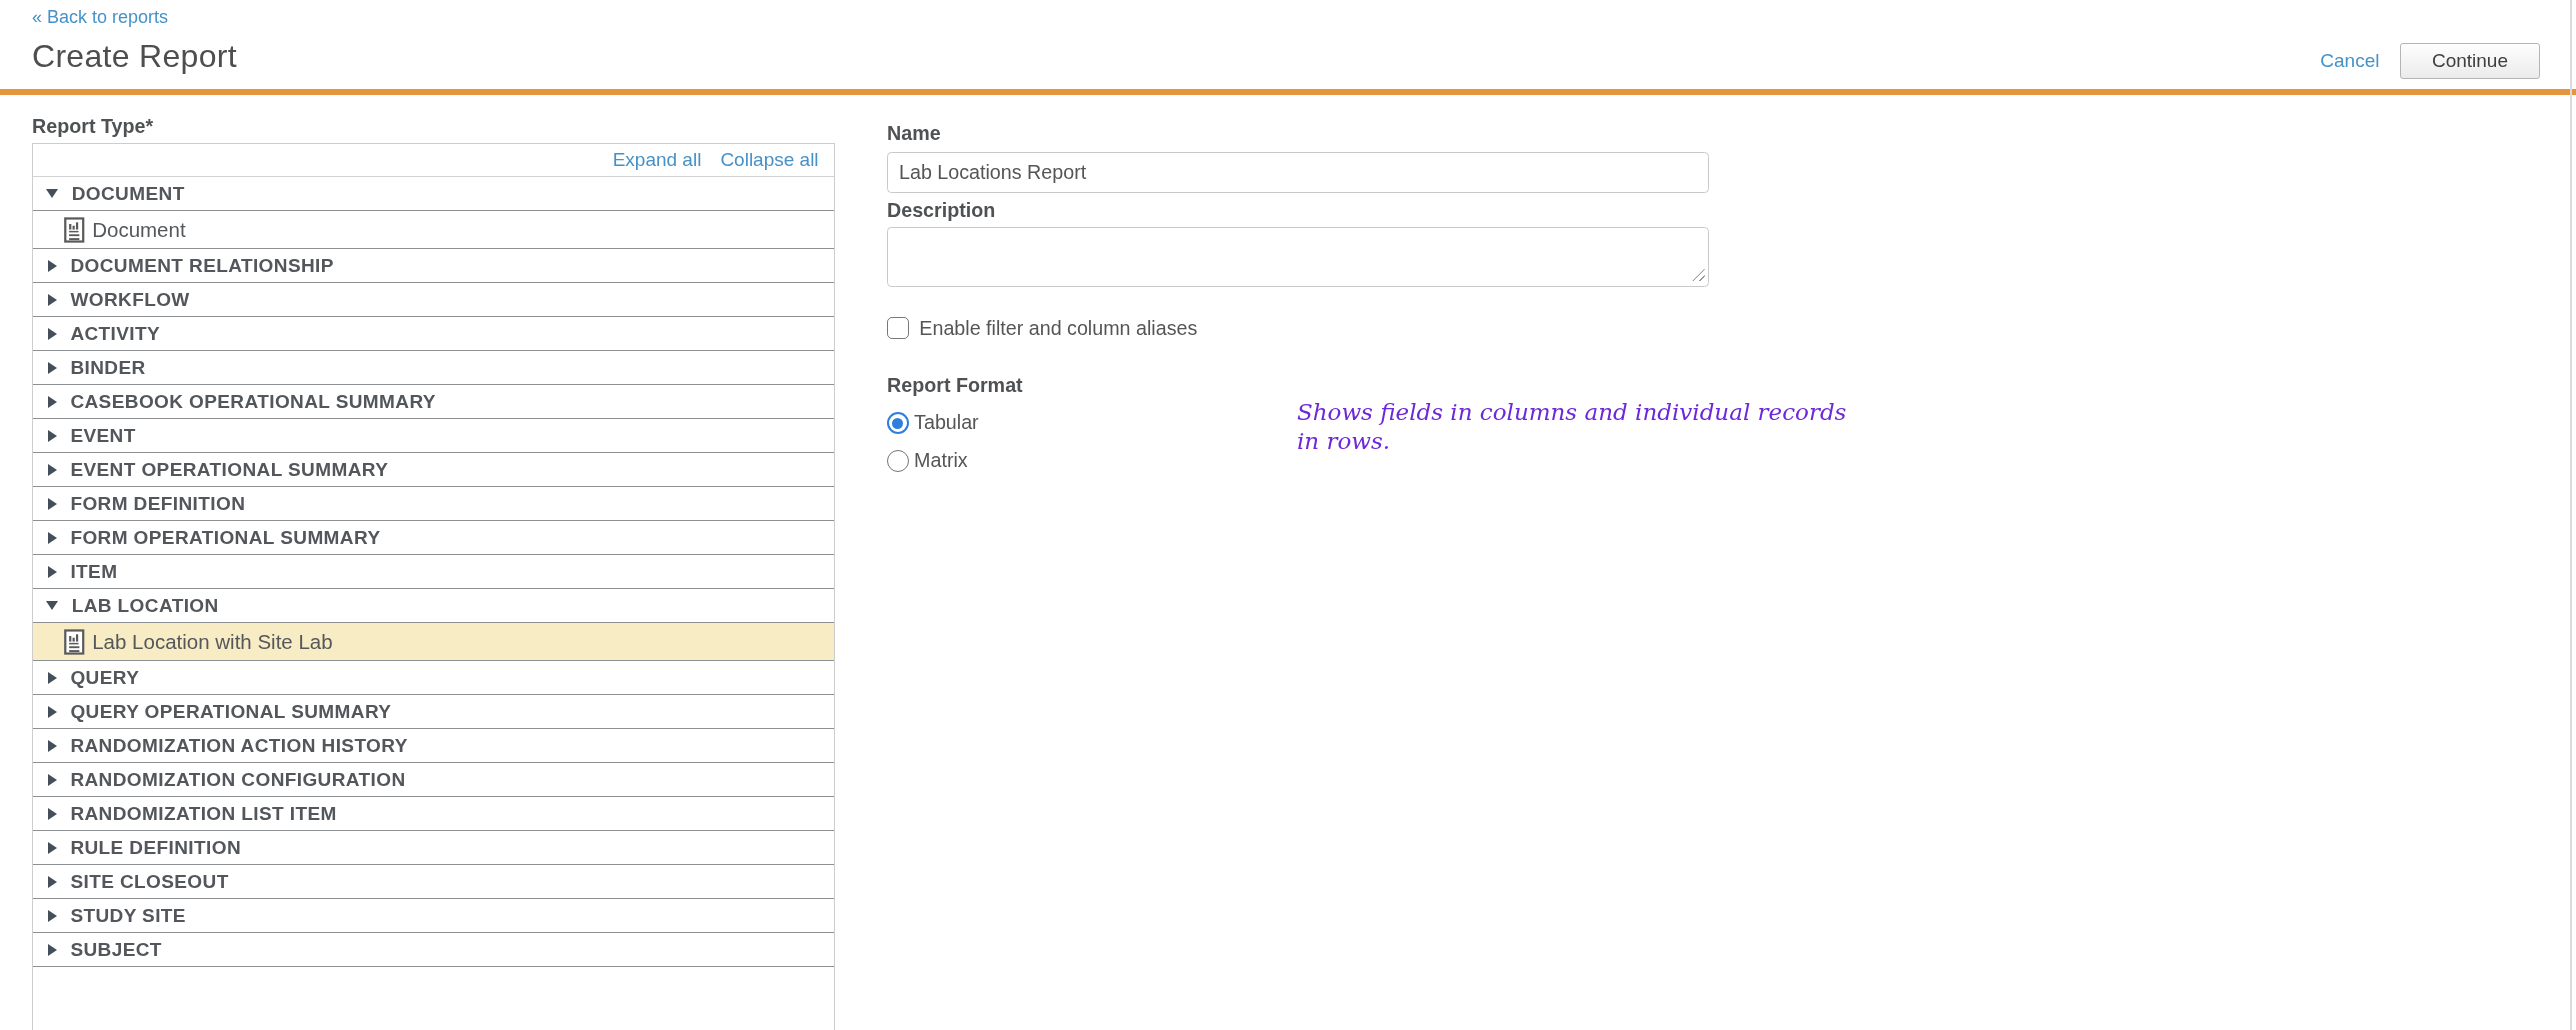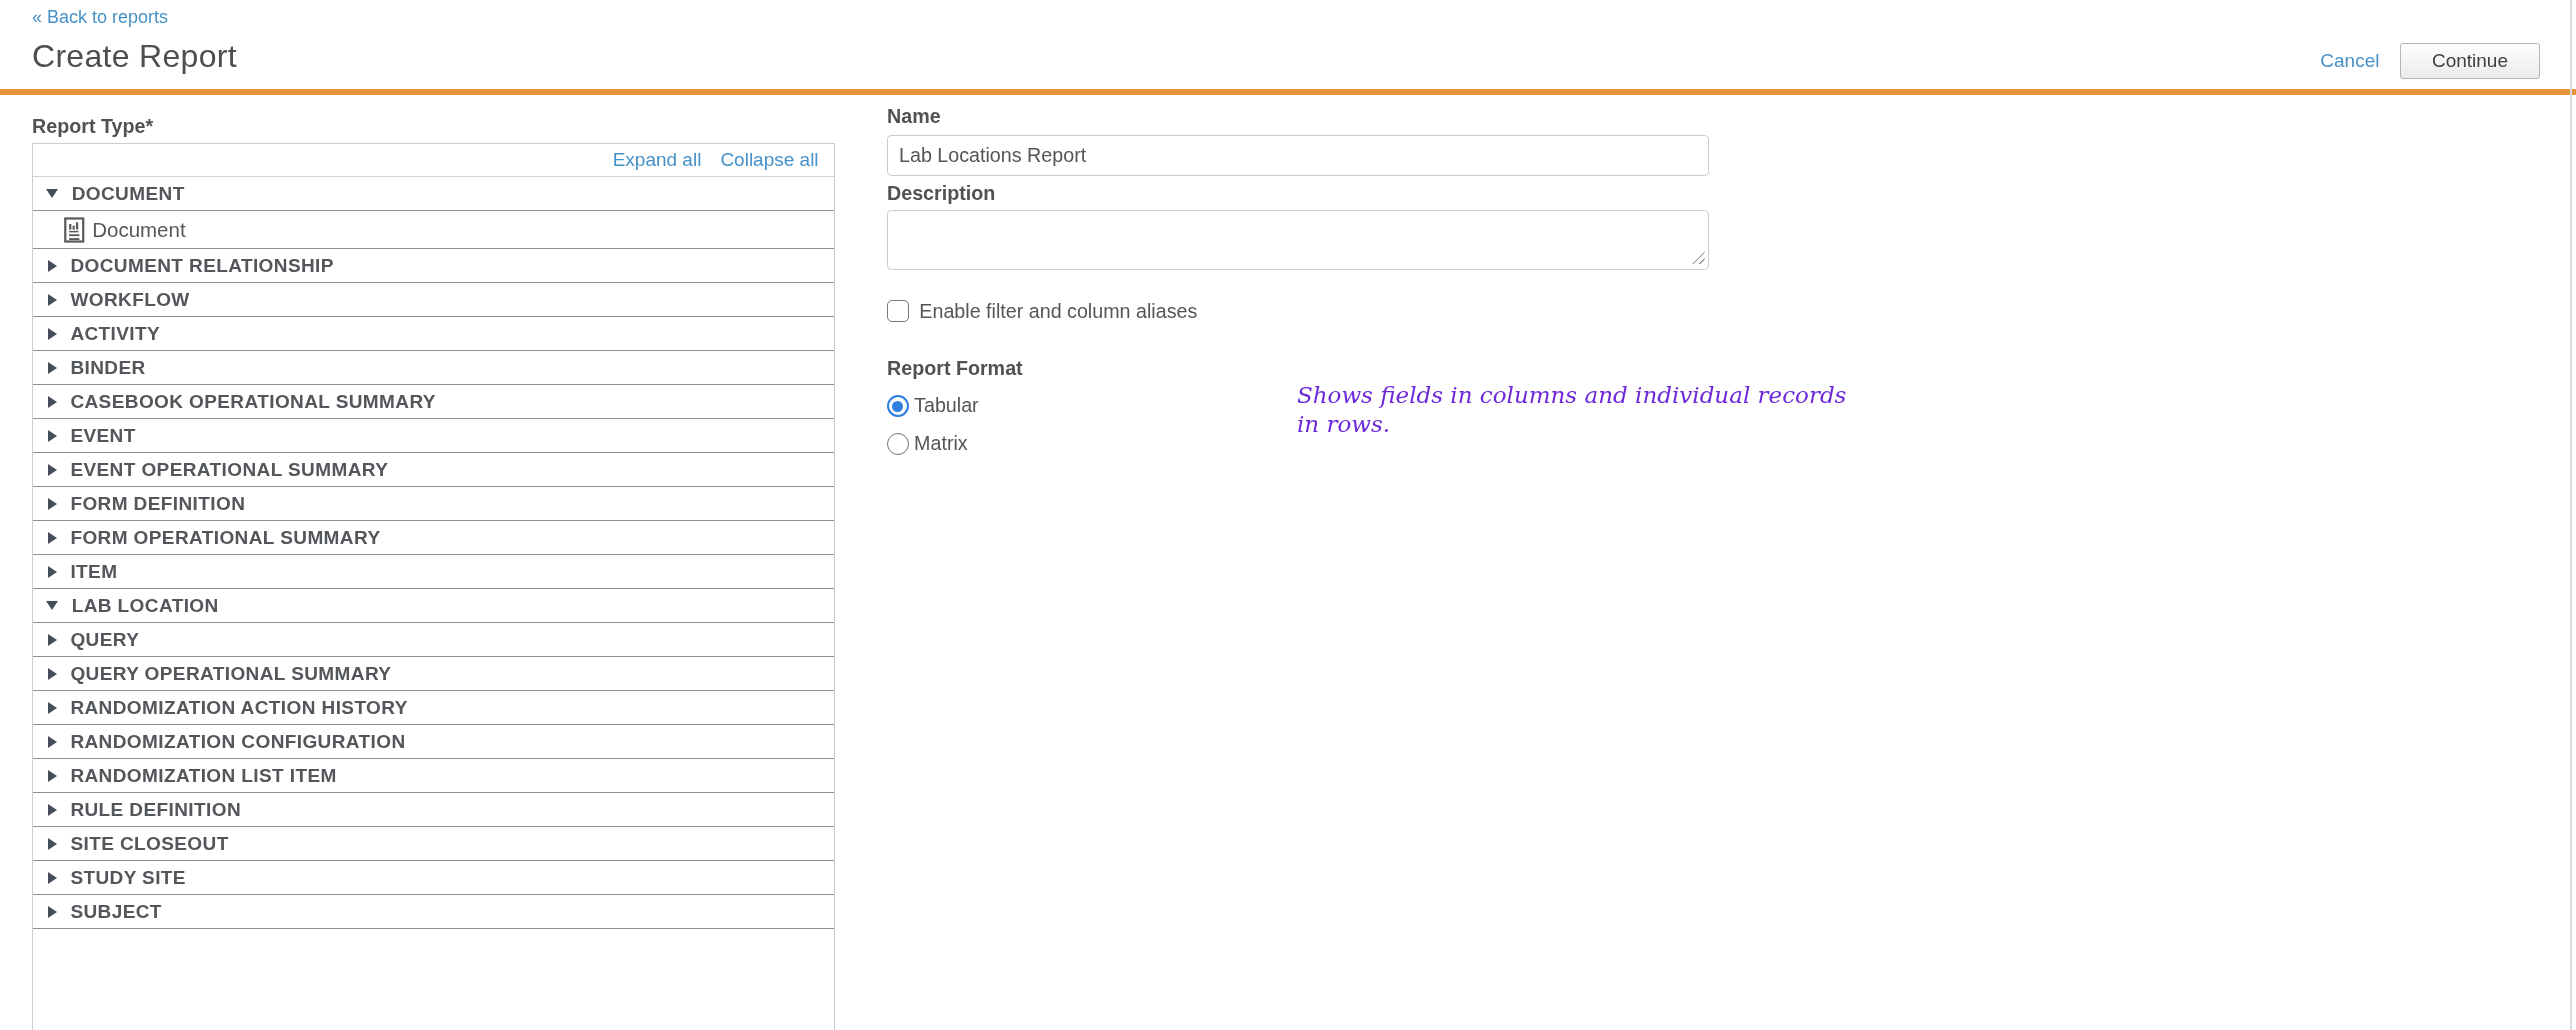--- a/index.html
+++ b/index.html
@@ -15,21 +15,21 @@
   .page-title { position:absolute; left:32px; top:38px; font-size:32px; font-weight:400;
                 color:#4e4e4e; letter-spacing:0.3px; }
   .top-actions { position:absolute; right:36px; top:43px; display:flex; align-items:center; gap:20.5px; }
   .cancel-link { font-size:19px; color:#4691c8; text-decoration:none; cursor:pointer; }
   .continue-btn { font-family:"Liberation Sans", sans-serif; font-size:19px; color:#3f3f3f;
                   background:linear-gradient(#fefefe,#ebebeb); border:1.7px solid #b5b5b5;
                   border-radius:3px; padding:6px 31px; cursor:pointer; }
 
   
   .left-col  { position:absolute; left:32px;  top:115px; width:803px; }
-  .right-col { position:absolute; left:887px; top:105px; width:822px; }
+  .right-col { position:absolute; left:887px; top:122px; width:822px; }
 
   .field-label { font-size:19.7px; font-weight:700; color:#4f5254; height:22px; }
 
   
   .tree-panel { margin-top:6px; width:803px; height:940px; border:1.7px solid #cdcdcd; background:#fff; }
   .tree-header { position:relative; height:33px; border-bottom:0.9px solid #d2d2d2; }
   .tree-links { position:absolute; right:15.4px; top:0; height:100%; display:flex;
                 align-items:center; gap:19px; }
   .tree-link { font-size:19px; color:#4691c8; text-decoration:none; cursor:pointer; }
 
@@ -160,20 +160,34 @@
             <span class="cat-label">FORM OPERATIONAL SUMMARY</span>
           </div>
           <div class="tree-row category">
             <span class="caret right"></span>
             <span class="cat-label">ITEM</span>
           </div>
           <div class="tree-row category">
             <span class="caret down"></span>
             <span class="cat-label">LAB LOCATION</span>
           </div>
+          <div class="tree-row item selected">
+            <span class="doc-icon">
+              <svg width="20.5" height="26" viewBox="0 0 24 30">
+                <rect x="1.5" y="1.5" width="21" height="27" fill="#fff" stroke="#5a5a5a" stroke-width="2.6"></rect>
+                <rect x="6" y="8" width="2.6" height="6.5" fill="#5a5a5a"></rect>
+                <rect x="10" y="10" width="2.6" height="4.5" fill="#5a5a5a"></rect>
+                <rect x="14" y="6" width="2.6" height="8.5" fill="#5a5a5a"></rect>
+                <rect x="6" y="16" width="11" height="1.8" fill="#5a5a5a"></rect>
+                <rect x="6" y="20" width="12" height="2.2" fill="#5a5a5a"></rect>
+                <rect x="6" y="24.5" width="12" height="2.2" fill="#5a5a5a"></rect>
+              </svg>
+            </span>
+            <span class="item-label">Lab Location with Site Lab</span>
+          </div>
           <div class="tree-row category">
             <span class="caret right"></span>
             <span class="cat-label">QUERY</span>
           </div>
           <div class="tree-row category">
             <span class="caret right"></span>
             <span class="cat-label">QUERY OPERATIONAL SUMMARY</span>
           </div>
           <div class="tree-row category">
             <span class="caret right"></span>

